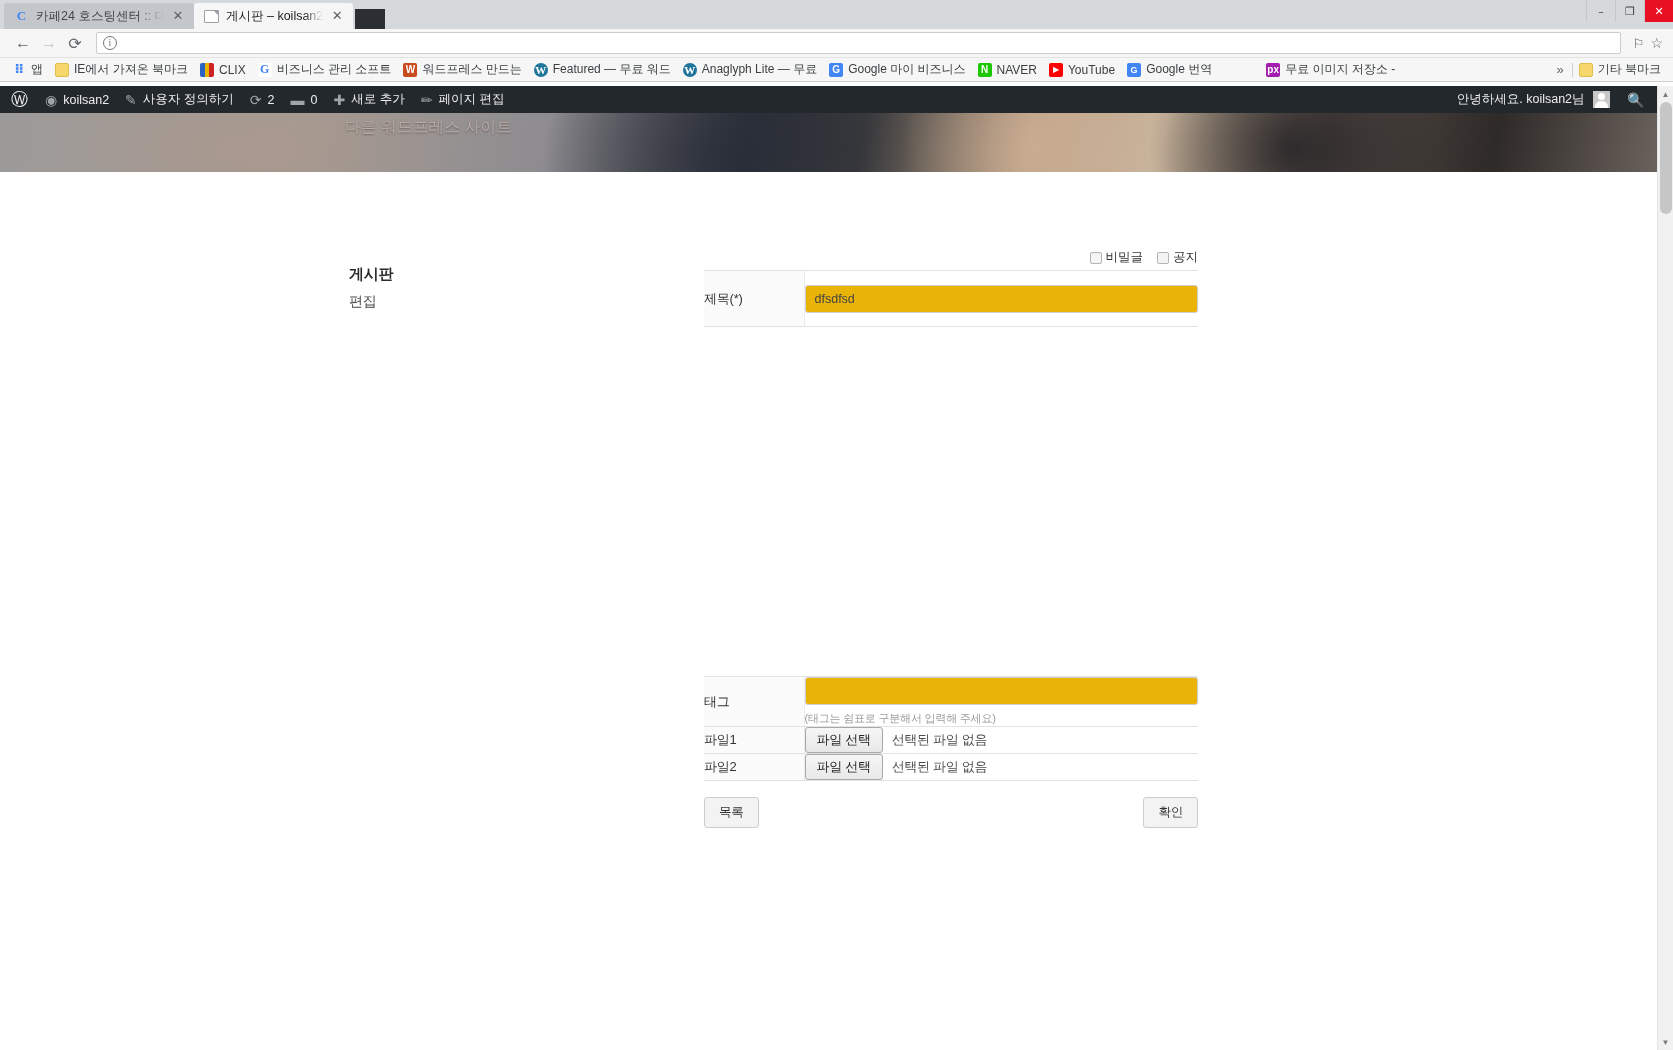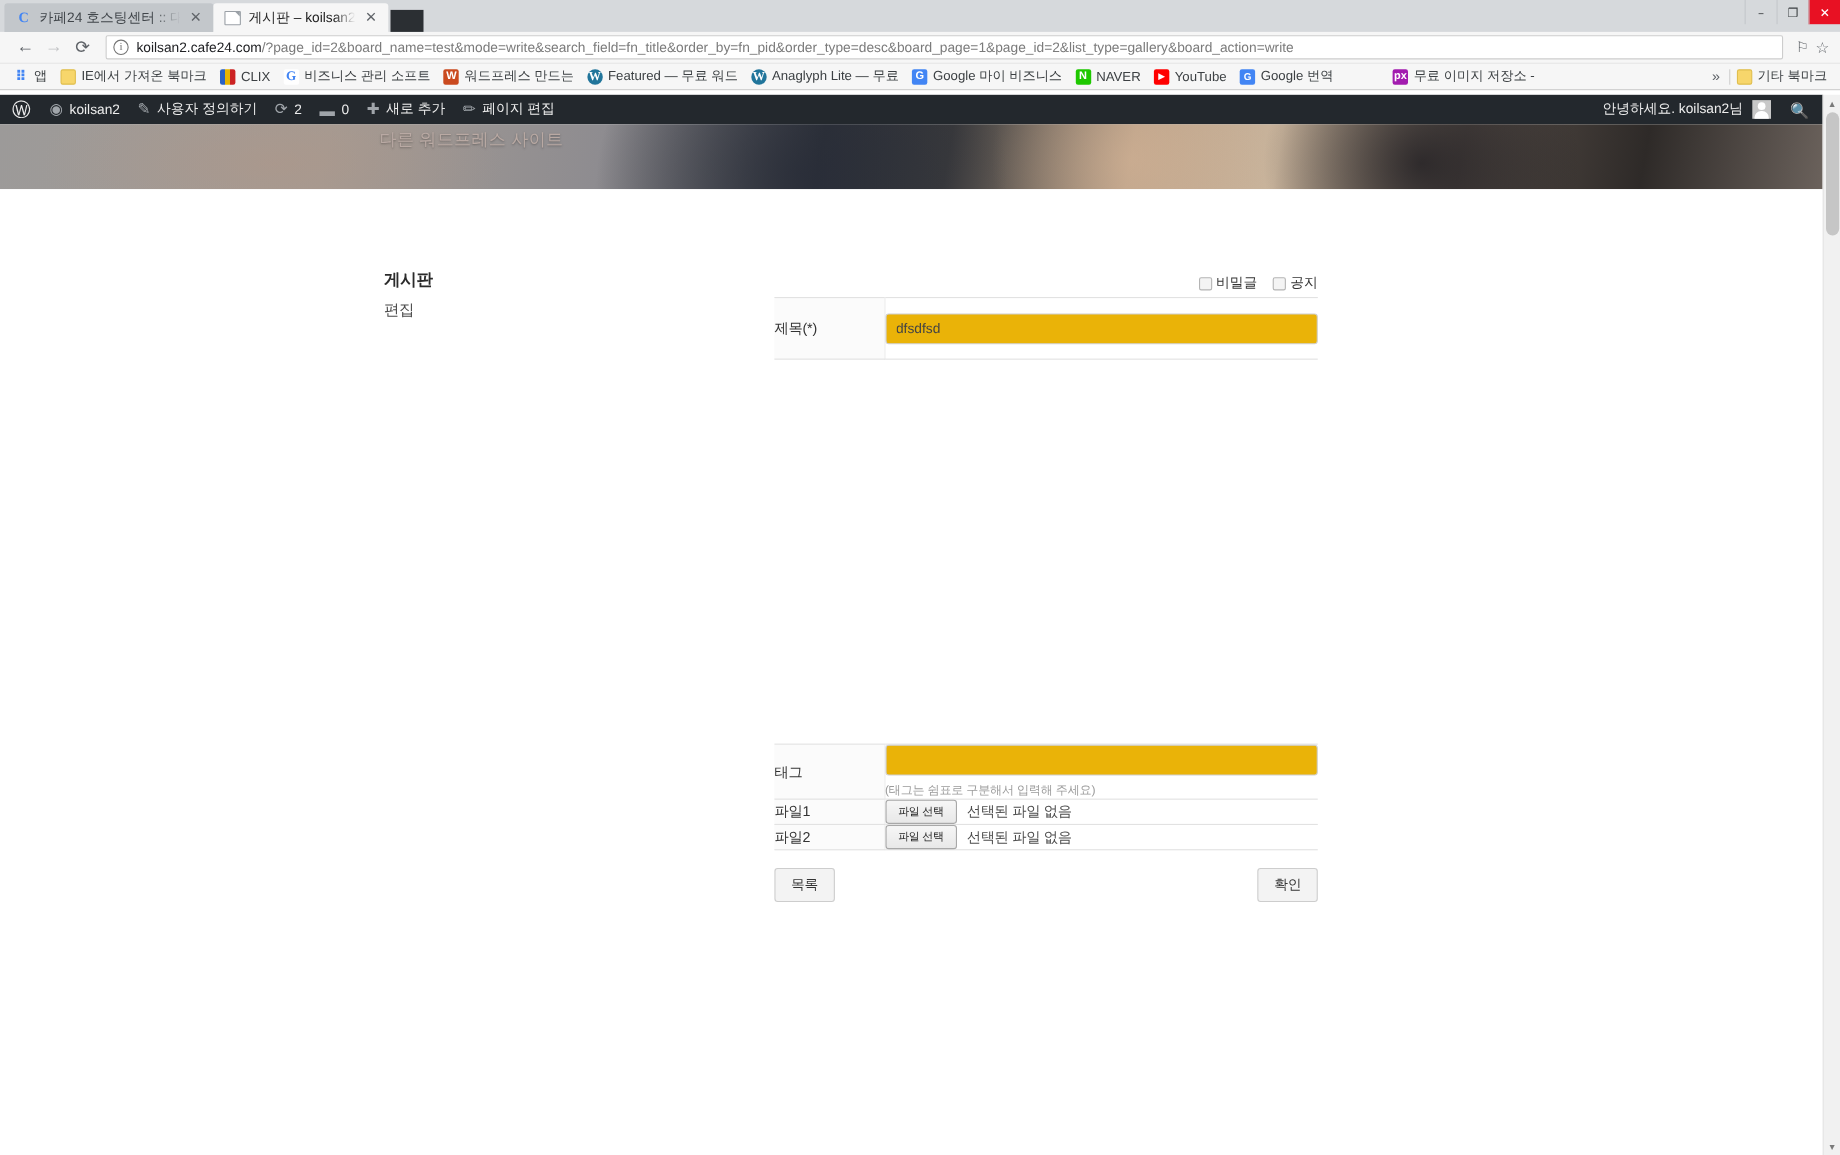--- a/index.html
+++ b/index.html
@@ -278,21 +278,21 @@
     text-shadow: 0 1px 2px rgba(0,0,0,0.35);
   }
 
   
   .content { position: relative; background: #fff; height: 878px; }
 
   .board-head {
     position: absolute;
     left: 349px; top: 73px;
   }
-  .board-head .t1 { font-size: 15px; color: #2b2b2b; font-weight: 600; letter-spacing:-0.2px;}
+  .board-head .t1 { font-size: 15px; color: #2b2b2b; font-weight: 600; letter-spacing:-0.2px;margin-top:20px;}
   .board-head .t2 { font-size: 14px; color: #4a4a4a; margin-top: 9px; letter-spacing:-0.2px;}
 
   .form-wrap {
     position: absolute;
     left: 704px; top: 72px;
     width: 494px;
   }
   .cb-row {
     display: flex;
     justify-content: flex-end;
@@ -350,21 +350,21 @@
 
   .row-title td { height: 56px; }
   .row-body td { border-top: none; border-bottom: none; height: 350px; background:#fff;}
   .row-body td.lab { background: #fff; border-right: none; }
 
   .filerow { display: flex; align-items: center; gap: 9px; }
   .fbtn {
     border: 1px solid #a8a8a8;
     background: linear-gradient(#f6f6f6,#e8e8e8);
     border-radius: 3px;
-    font-size: 10px;
+    font-size: 13px;
     color: #222;
     padding: 3px 11px;
     letter-spacing: -0.3px;
     font-family: "Liberation Sans", sans-serif;
   }
   .fname { font-size: 13px; color: #4c4c4c; letter-spacing:-0.3px;}
 
   .btnbar {
     width: 494px;
     display: flex;
@@ -436,21 +436,20 @@
     </div>
   </div>
 
   <div class="toolbar">
     <div class="navbtn">←</div>
     <div class="navbtn disabled">→</div>
     <div class="navbtn">⟳</div>
 
     <div class="omnibox">
       <span class="info-icon">i</span>
-      <span class="url"><span class="host">koilsan2.cafe24.com</span><span class="path">/?page_id=2&amp;board_name=test&amp;mode=write&amp;search_field=fn_title&amp;order_by=fn_pid&amp;order_type=desc&amp;board_page=1&amp;page_id=2&amp;list_type=gallery&amp;board_action=write</span></span>
     </div>
     <span class="omni-icon">⚐</span>
     <span class="star-icon">☆</span>
   </div>
 
   <div class="bookmarks">
     <div class="bm">
       <span class="bm-ico ico-apps">⠿</span>
       <span>앱</span>
     </div>

